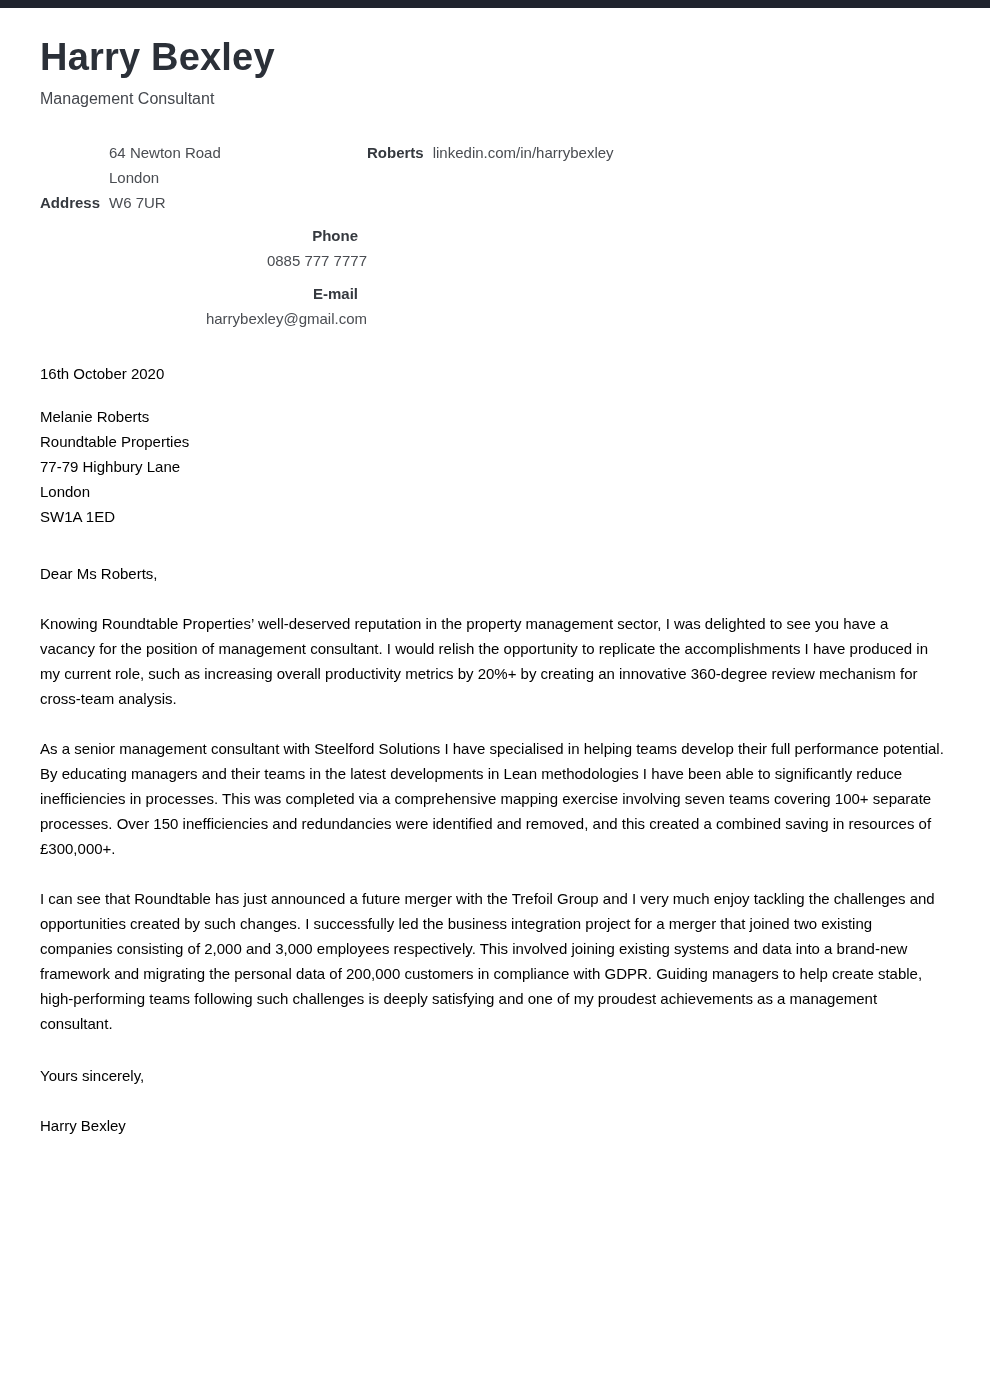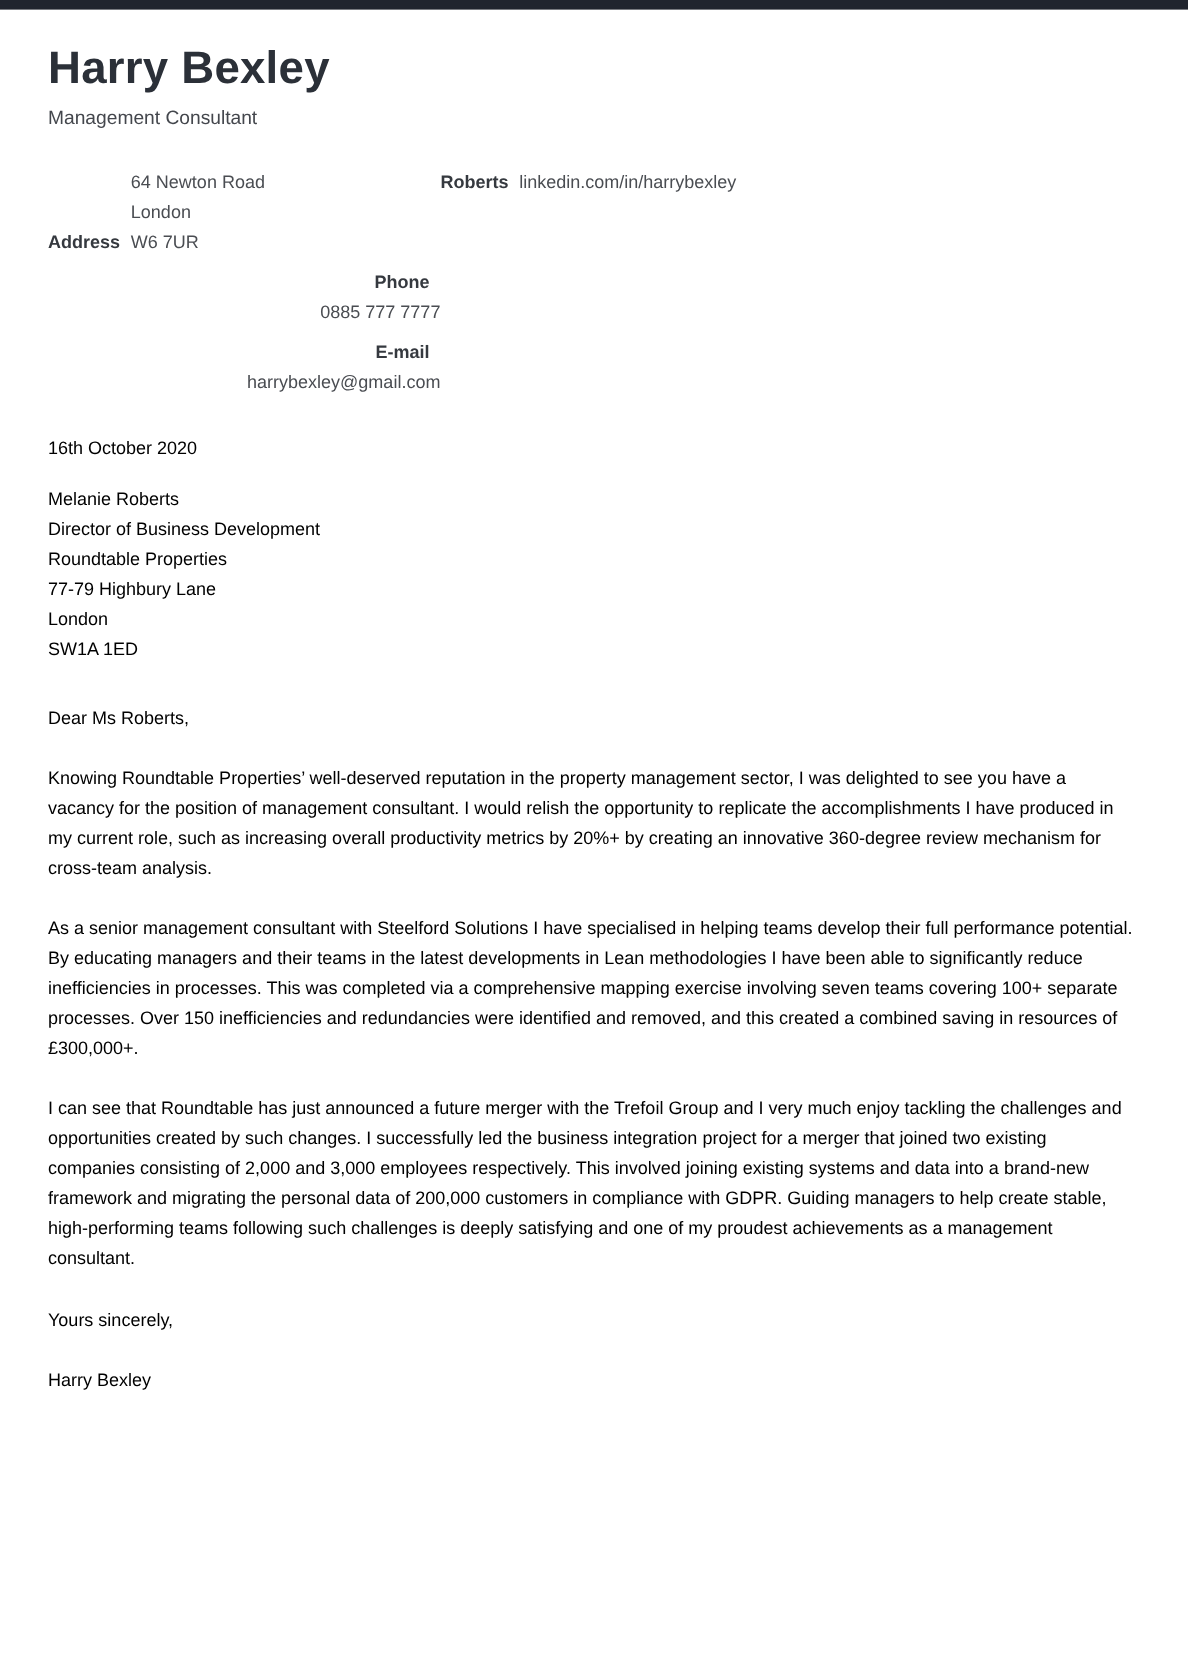--- a/index.html
+++ b/index.html
@@ -117,21 +117,20 @@
 
     </div>
   </div>
 
   <div class="letter">
 
     <div class="date-line">16th October 2020</div>
 
     <div class="recipient-block">
       <div class="recipient-line">Melanie Roberts</div>
-      <div class="recipient-line">Director of Business Development</div>
       <div class="recipient-line">Roundtable Properties</div>
       <div class="recipient-line">77-79 Highbury Lane</div>
       <div class="recipient-line">London</div>
       <div class="recipient-line">SW1A 1ED</div>
     </div>
 
     <div class="salutation">Dear Ms Roberts,</div>
 
     <p class="paragraph">Knowing Roundtable Properties’ well-deserved reputation in the property management sector, I was delighted to see you have a vacancy for the position of management consultant. I would relish the opportunity to replicate the accomplishments I have produced in my current role, such as increasing overall productivity metrics by 20%+ by creating an innovative 360-degree review mechanism for cross-team analysis.</p>
     <p class="paragraph">As a senior management consultant with Steelford Solutions I have specialised in helping teams develop their full performance potential. By educating managers and their teams in the latest developments in Lean methodologies I have been able to significantly reduce inefficiencies in processes. This was completed via a comprehensive mapping exercise involving seven teams covering 100+ separate processes. Over 150 inefficiencies and redundancies were identified and removed, and this created a combined saving in resources of £300,000+.</p>

